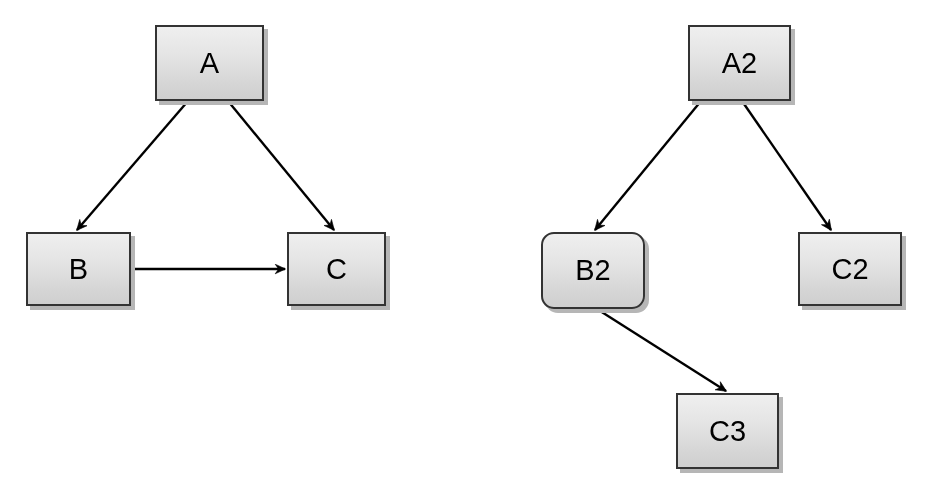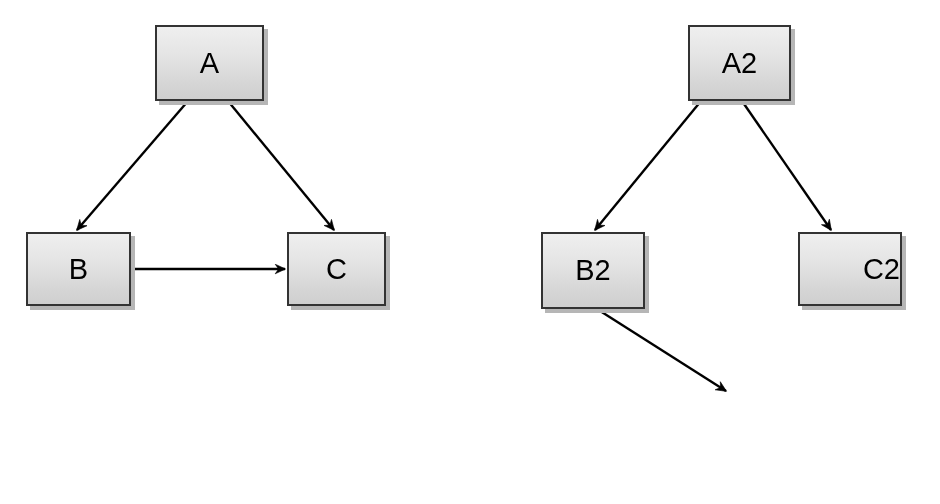--- a/index.html
+++ b/index.html
@@ -73,22 +73,25 @@
   </div>
 
   <div class="node" style="left: 287px; top: 232px; width: 99px; height: 74px;">
     <span class="node-label">C</span>
   </div>
 
   <div class="node" style="left: 688px; top: 25px; width: 103px; height: 76px;">
     <span class="node-label">A2</span>
   </div>
 
-  <div class="node" style="left: 541px; top: 232px; width: 104px; height: 77px;">
+  <div class="node" style="left: 541px; top: 232px; width: 104px; height: 77px; border-radius: 13px;">
     <span class="node-label">B2</span>
   </div>
 
-  <div class="node" style="left: 798px; top: 232px; width: 104px; height: 74px; justify-content: flex-end;">
+  <div class="node" style="left: 798px; top: 232px; width: 104px; height: 74px;">
     <span class="node-label">C2</span>
   </div>
 
+  <div class="node" style="left: 676px; top: 393px; width: 103px; height: 76px;">
+    <span class="node-label">C3</span>
+  </div>
 
 </div>
 
 </body></html>

